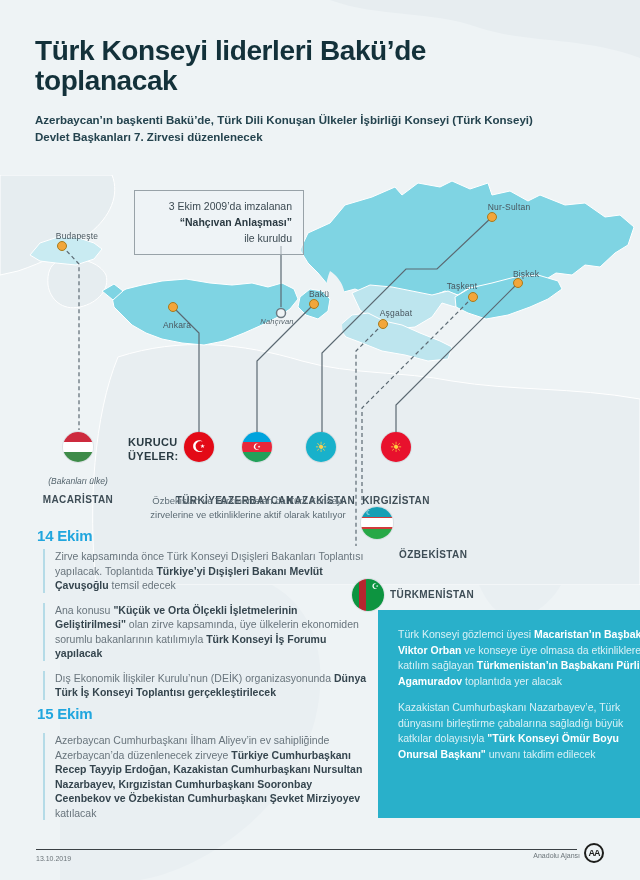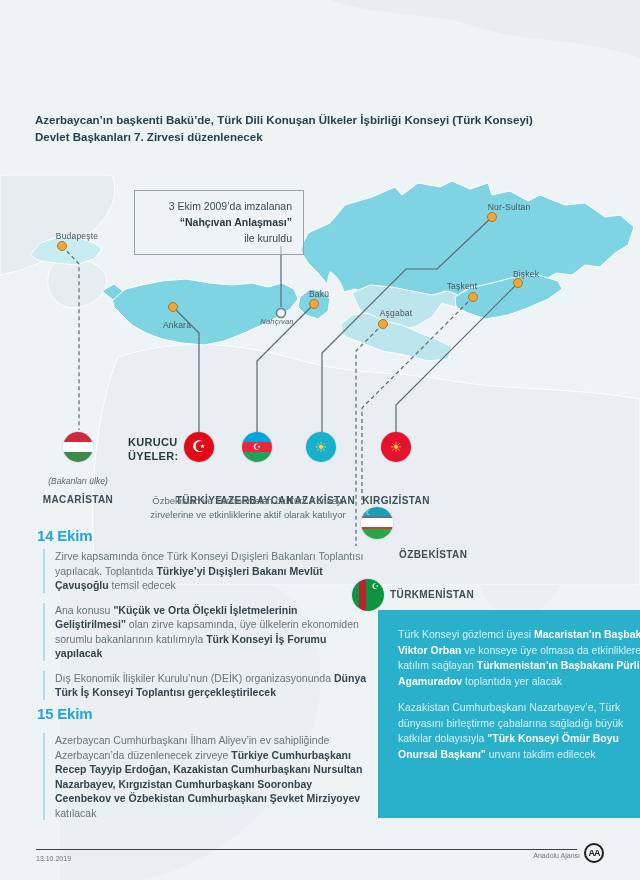--- a/index.html
+++ b/index.html
@@ -118,20 +118,21 @@
 <body>
 
 <div class="page">
 
   <svg class="abs bg-svg" width="640" height="880" viewBox="0 0 640 880">
     <path d="M330,0 C380,18 430,10 480,28 C530,44 580,36 640,58 L640,0 Z" fill="#e7edf0"></path>
     <path d="M60,560 C130,540 220,550 280,590 C330,625 330,700 300,760 C270,820 200,870 140,880 L60,880 Z" fill="#e9eff2"></path>
     <path d="M470,430 C520,440 560,480 570,530 C578,575 550,610 520,618 C495,622 475,590 470,550 Z" fill="#e9eff2"></path>
   </svg>
 
+  <div class="abs title">Türk Konseyi liderleri Bakü’de toplanacak</div>
   <div class="abs subtitle">Azerbaycan’ın başkenti Bakü’de, Türk Dili Konuşan Ülkeler İşbirliği Konseyi (Türk Konseyi) Devlet Başkanları 7. Zirvesi düzenlenecek</div>
 
   <svg class="abs map-svg" width="640" height="410" viewBox="0 0 640 410">
 
     <g>
       <path d="M0,0 H112 C120,20 110,42 90,58 C72,74 42,88 18,96 L0,100 Z" fill="#e6edf0" stroke="#fff" stroke-width="1"></path>
       <path d="M58,86 C80,80 100,88 106,100 C110,114 98,128 80,132 C62,136 50,124 48,110 C47,98 50,90 58,86 Z" fill="#e6edf0" stroke="#fff" stroke-width="1"></path>
       <path d="M118,182 C180,162 242,168 302,186 C352,200 402,196 452,206 C512,216 572,212 640,224 L640,410 L96,410 C88,330 94,240 118,182 Z" fill="#e8eef1" stroke="#fff" stroke-width="1"></path>
     </g>
 

